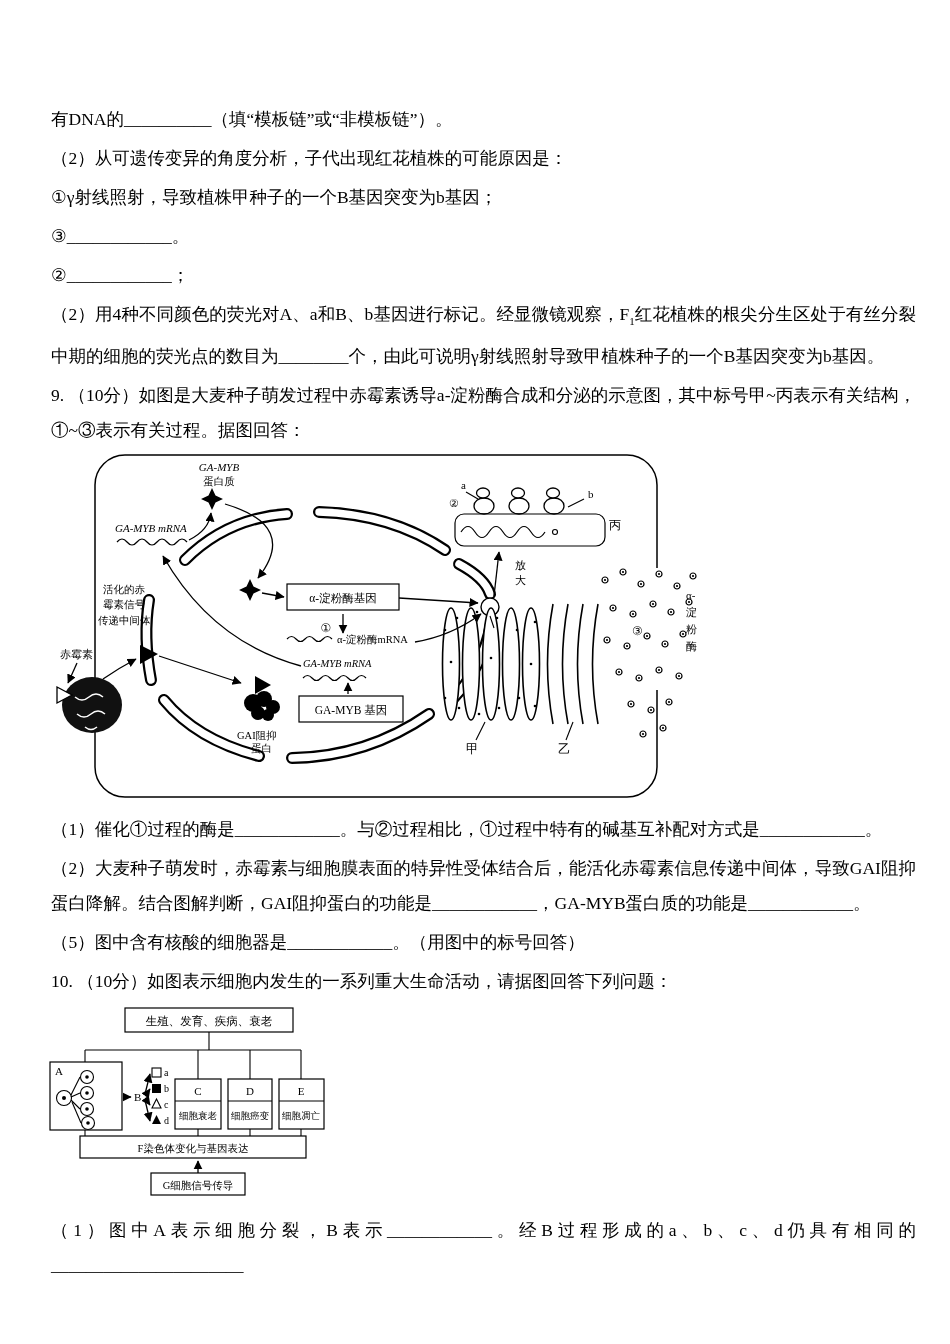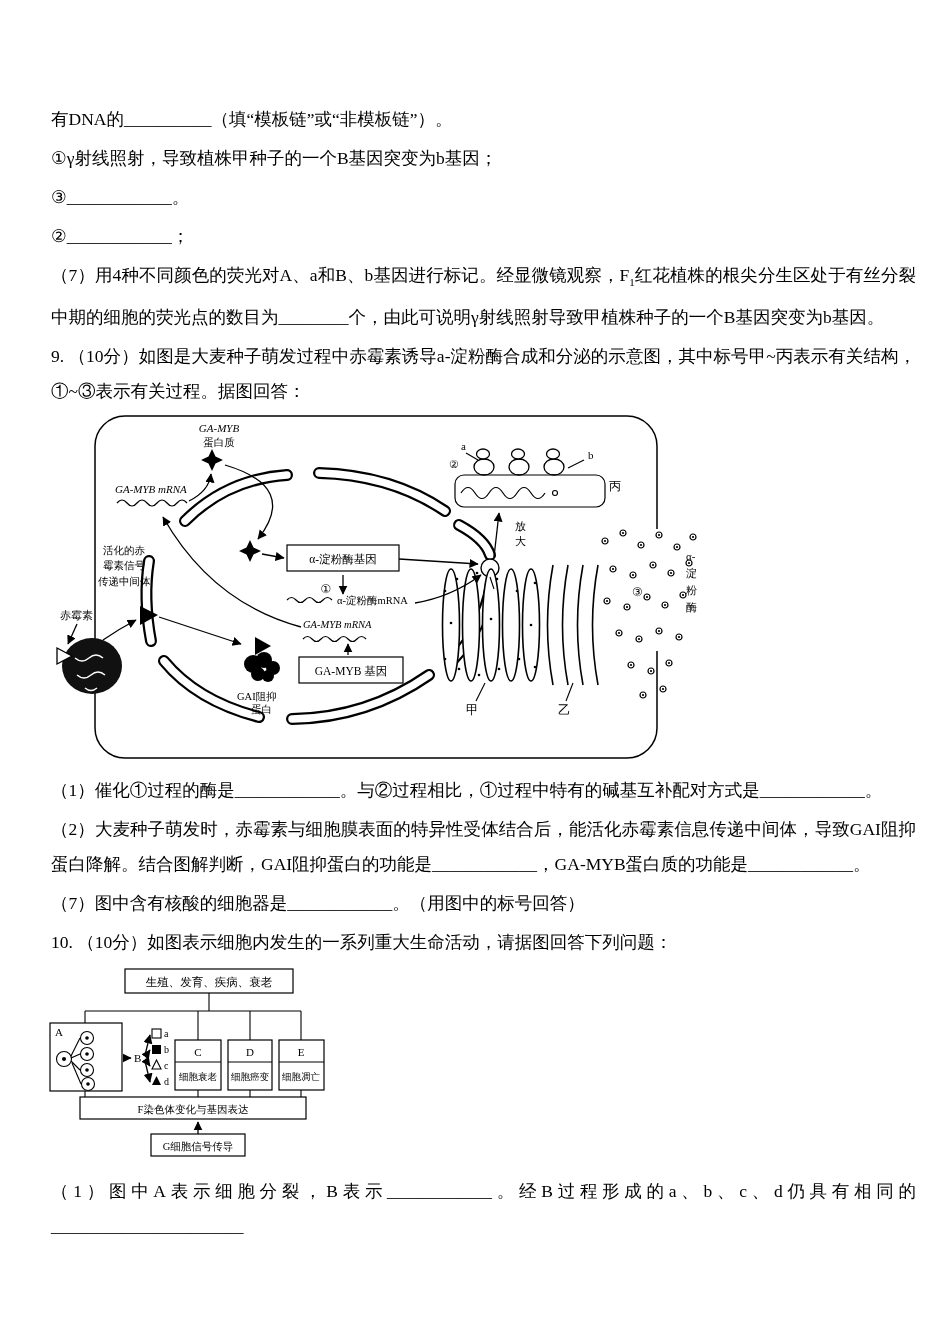--- a/index.html
+++ b/index.html
@@ -24,24 +24,25 @@
   .eb{fill:none;stroke:#000;stroke-width:12;stroke-linecap:round;}
   .ew{fill:none;stroke:#fff;stroke-width:7.5;stroke-linecap:round;}
   .sq{fill:none;stroke:#000;stroke-width:1.2;}
 </style>
 </head>
 <body>
 
 <div class="page">
 
   <p>有DNA的__________（填“模板链”或“非模板链”）。</p>
+  <p>（2）从可遗传变异的角度分析，子代出现红花植株的可能原因是：</p>
   <p>①γ射线照射，导致植株甲种子的一个B基因突变为b基因；</p>
   <p>③____________。</p>
   <p>②____________；</p>
-  <p><span>（7）用4种不同颜色的荧光对A、a和B、b基因进行标记。经显微镜观察，F</span><sub>1</sub><span>红花植株的根尖分生区处于有丝分裂中期的细胞的荧光点的数目为________个，由此可说明γ射线照射导致甲植株种子的一个B基因突变为b基因。</span></p>
+  <p><span>（2）用4种不同颜色的荧光对A、a和B、b基因进行标记。经显微镜观察，F</span><sub>1</sub><span>红花植株的根尖分生区处于有丝分裂中期的细胞的荧光点的数目为________个，由此可说明γ射线照射导致甲植株种子的一个B基因突变为b基因。</span></p>
   <p>9. （10分）如图是大麦种子萌发过程中赤霉素诱导a-淀粉酶合成和分泌的示意图，其中标号甲~丙表示有关结构，①~③表示有关过程。据图回答：</p>
 
   <svg class="fig fig1" width="680" height="352" viewBox="0 0 680 352">
     <defs>
       <marker id="ah1" markerWidth="8" markerHeight="8" refX="6.5" refY="3.5" orient="auto">
         <path d="M0,0 L7,3.5 L0,7 Z" fill="#000"></path>
       </marker>
       <g id="gran">
         <circle r="3" fill="#fff" stroke="#000" stroke-width="1.2"></circle>
         <circle r="1.1" fill="#000"></circle>
@@ -215,21 +216,21 @@
       <path class="ar" d="M254,214 Q165,190 116,104" marker-end="url(#ah1)"></path>
       <path class="ar" d="M112,204 L194,231" marker-end="url(#ah1)"></path>
       <path class="ar" d="M56,227 Q72,216 89,207" marker-end="url(#ah1)"></path>
       <path class="ar" d="M30,211 L21,231" marker-end="url(#ah1)"></path>
       <path class="ln" d="M443,164 L447,176"></path>
     </g>
   </svg>
 
   <p>（1）催化①过程的酶是____________。与②过程相比，①过程中特有的碱基互补配对方式是____________。</p>
   <p>（2）大麦种子萌发时，赤霉素与细胞膜表面的特异性受体结合后，能活化赤霉素信息传递中间体，导致GAI阻抑蛋白降解。结合图解判断，GAI阻抑蛋白的功能是____________，GA-MYB蛋白质的功能是____________。</p>
-  <p>（7）图中含有核酸的细胞器是____________。（用图中的标号回答）</p>
+  <p>（5）图中含有核酸的细胞器是____________。（用图中的标号回答）</p>
   <p>10. （10分）如图表示细胞内发生的一系列重大生命活动，请据图回答下列问题：</p>
 
   <svg class="fig fig2" width="320" height="198" viewBox="0 0 320 198">
     <defs>
       <marker id="ah2" markerWidth="8" markerHeight="8" refX="6.5" refY="3.5" orient="auto">
         <path d="M0,0 L7,3.5 L0,7 Z" fill="#000"></path>
       </marker>
     </defs>
 
     <rect class="bx" x="78" y="3" width="168" height="24"></rect>

